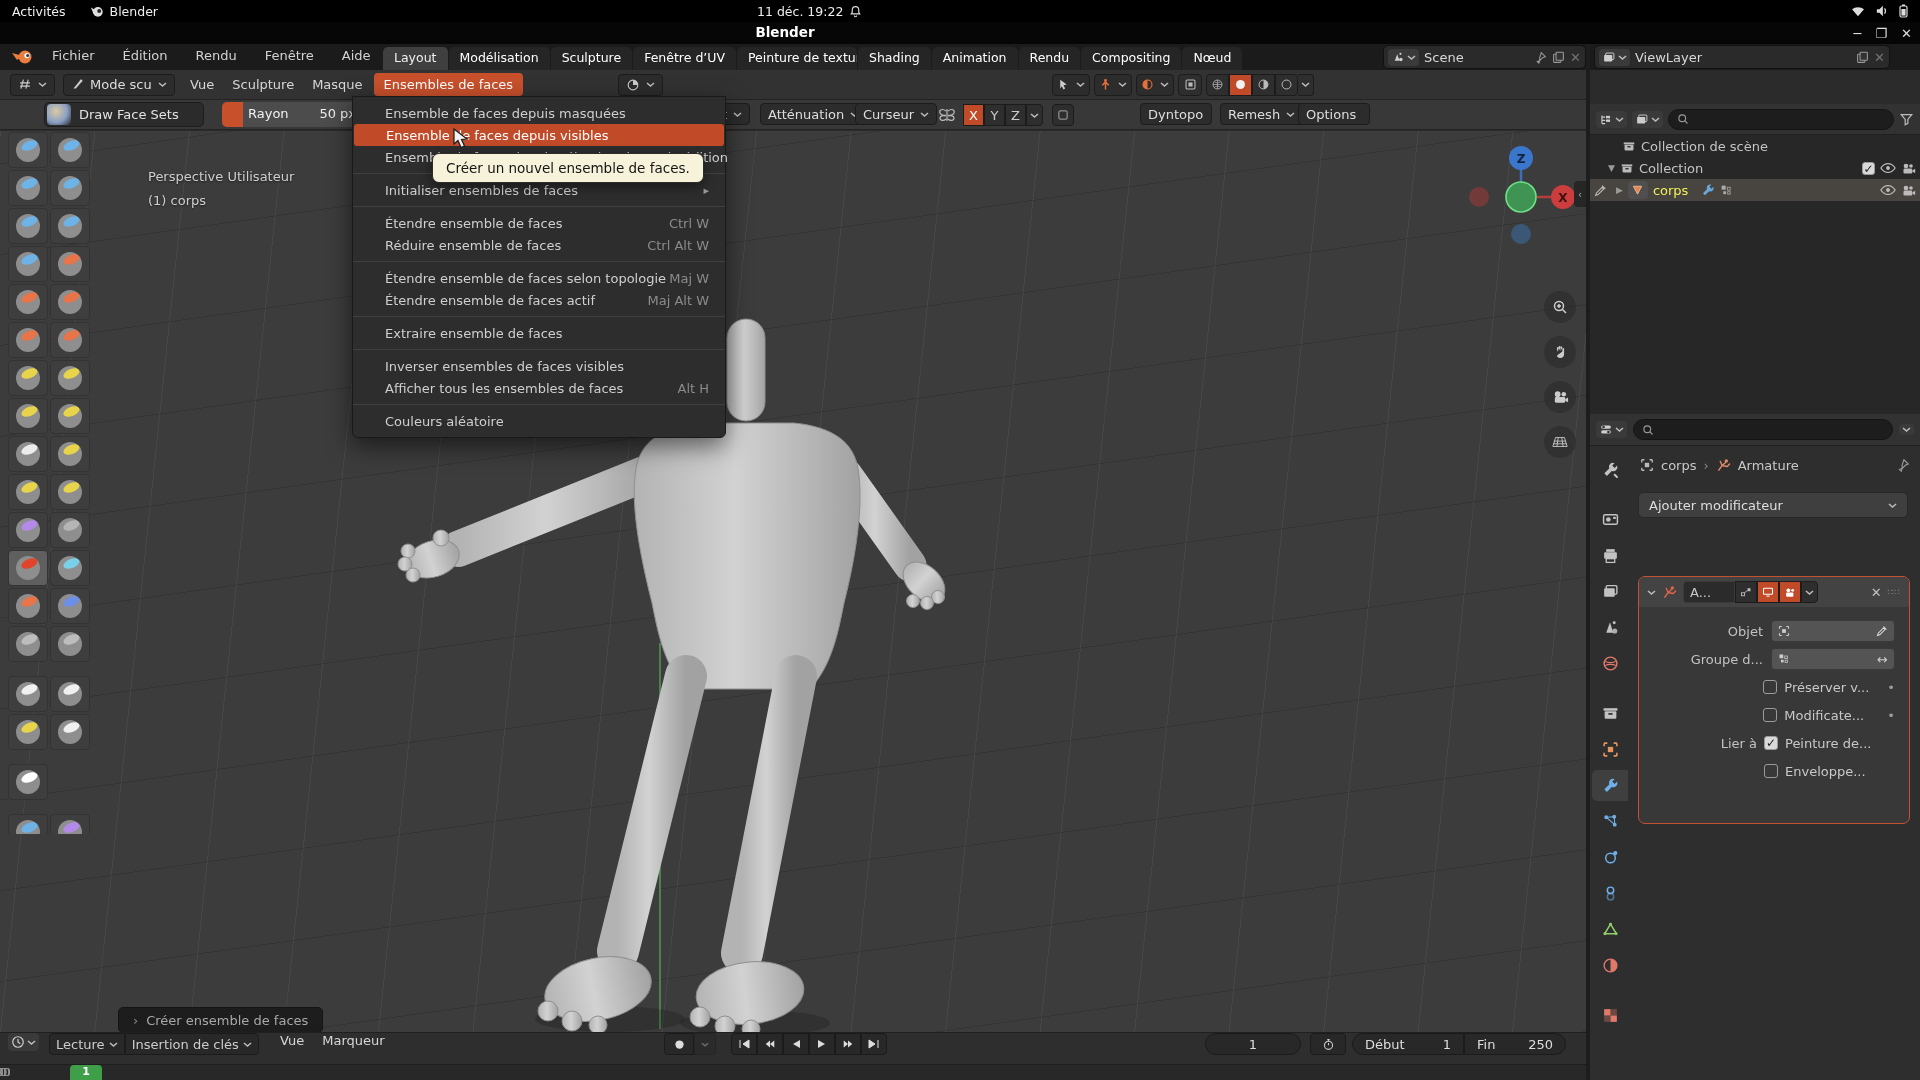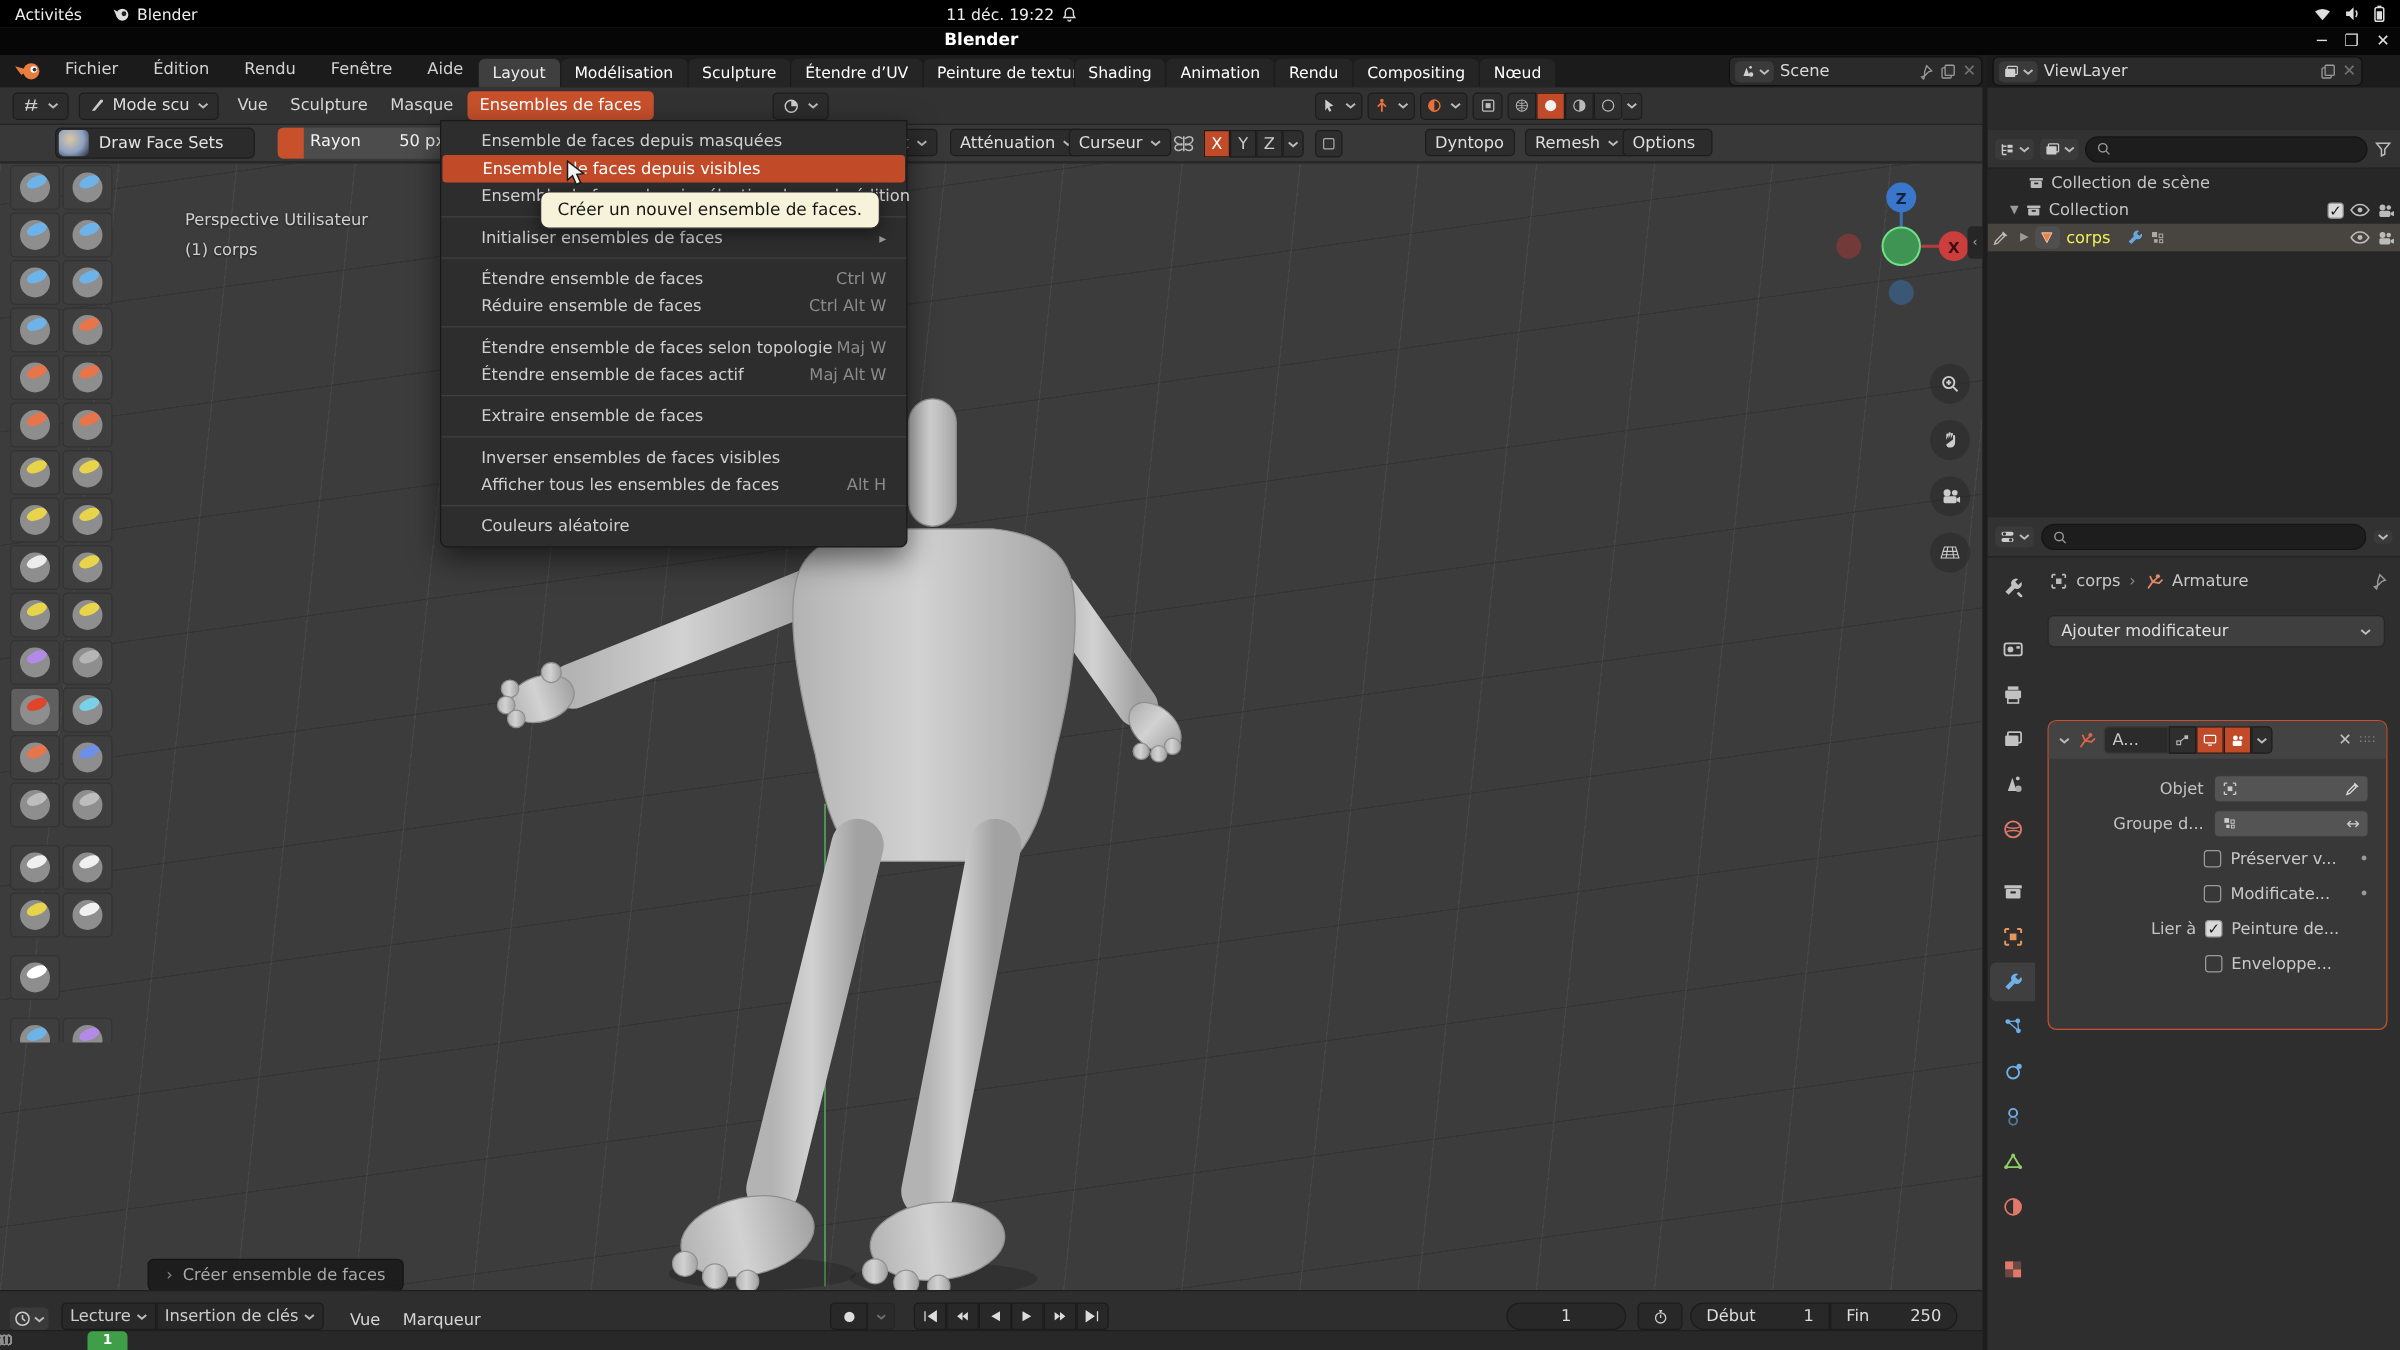--- a/index.html
+++ b/index.html
@@ -99,21 +99,21 @@
   #mod-panel { position:absolute; left:8px; top:126px; right:10px; height:248px; background:#383838; border:1.5px solid #c4512f; border-radius:7px; }
   #mod-head { height:30px; background:#434343; border-radius:6px 6px 0 0; display:flex; align-items:center; gap:6px; padding:0 8px; }
   .pfield { background:#545454; border:1px solid #3a3a3a; border-radius:4px; height:22px; display:flex; align-items:center; padding:0 6px; gap:6px; }
   .plabel { color:#c2c2c2; text-align:right; }
   .cbx { width:14px; height:14px; border:1px solid #9a9a9a; border-radius:3px; background:transparent; }
   .cbx.on { background:#d9d9d9; color:#1c1c1c; font-size:12px; line-height:13px; text-align:center; font-weight:bold; }
   .prow { display:flex; align-items:center; gap:8px; height:24px; margin-top:4px; }
 
   
   #timeline { left:0; top:1032px; width:1586px; height:48px; background:#2e2e2e; border-top:1px solid #1f1f1f; }
-  #tl-head { height:31px; display:flex; align-items:flex-end; gap:4px; padding:0 8px; }
+  #tl-head { height:31px; display:flex; align-items:flex-start; gap:4px; padding:0 8px; }
   #tl-ruler { position:absolute; left:0; top:31px; width:1586px; height:17px; background:#282828; border-top:1px solid #1e1e1e; }
   .tick { position:absolute; top:1px; color:#8f8f8f; font-size:11px; transform:translateX(-50%); }
   #playhead { position:absolute; left:70px; top:0; width:32px; height:17px; background:#3f9e48; border-radius:4px 4px 0 0; color:#fff; text-align:center; font-size:11px; font-weight:bold; }
   .tbtn { background:#282828; border:1px solid #1b1b1b; height:22px; display:flex; align-items:center; justify-content:center; padding:0 6px; color:#ccc; }
   .pillfield { background:#282828; border:1px solid #1b1b1b; border-radius:11px; height:22px; display:flex; align-items:center; color:#ddd; }
 
   .vsplit { left:1586px; top:44px; width:4px; height:1036px; background:#1d1d1d; }
 </style>
 </head>
 <body>
@@ -176,21 +176,21 @@
       <div class="mi"><span>Édition</span></div>
       <div class="mi"><span>Rendu</span></div>
       <div class="mi"><span>Fenêtre</span></div>
       <div class="mi"><span>Aide</span></div>
     </div>
   <div id="tabs">
 
   <div class="wtab active" style="max-width:120px"><span>Layout</span></div>
       <div class="wtab" style="max-width:120px"><span>Modélisation</span></div>
       <div class="wtab" style="max-width:120px"><span>Sculpture</span></div>
-      <div class="wtab" style="max-width:120px"><span>Étendre d’UV</span></div>
+      <div class="wtab" style="max-width:120px"><span>Fenêtre d’UV</span></div>
       <div class="wtab" style="max-width:120px"><span>Peinture de texture</span></div>
       <div class="wtab" style="max-width:120px"><span>Shading</span></div>
       <div class="wtab" style="max-width:120px"><span>Animation</span></div>
       <div class="wtab" style="max-width:120px"><span>Rendu</span></div>
       <div class="wtab" style="max-width:120px"><span>Compositing</span></div>
       <div class="wtab" style="max-width:120px"><span>Nœud</span></div>
     </div>
   <div class="idblock" style="left:1383px;width:203px">
     <span class="icobtn">
       <svg width="14" height="13" viewBox="0 0 16 16">

